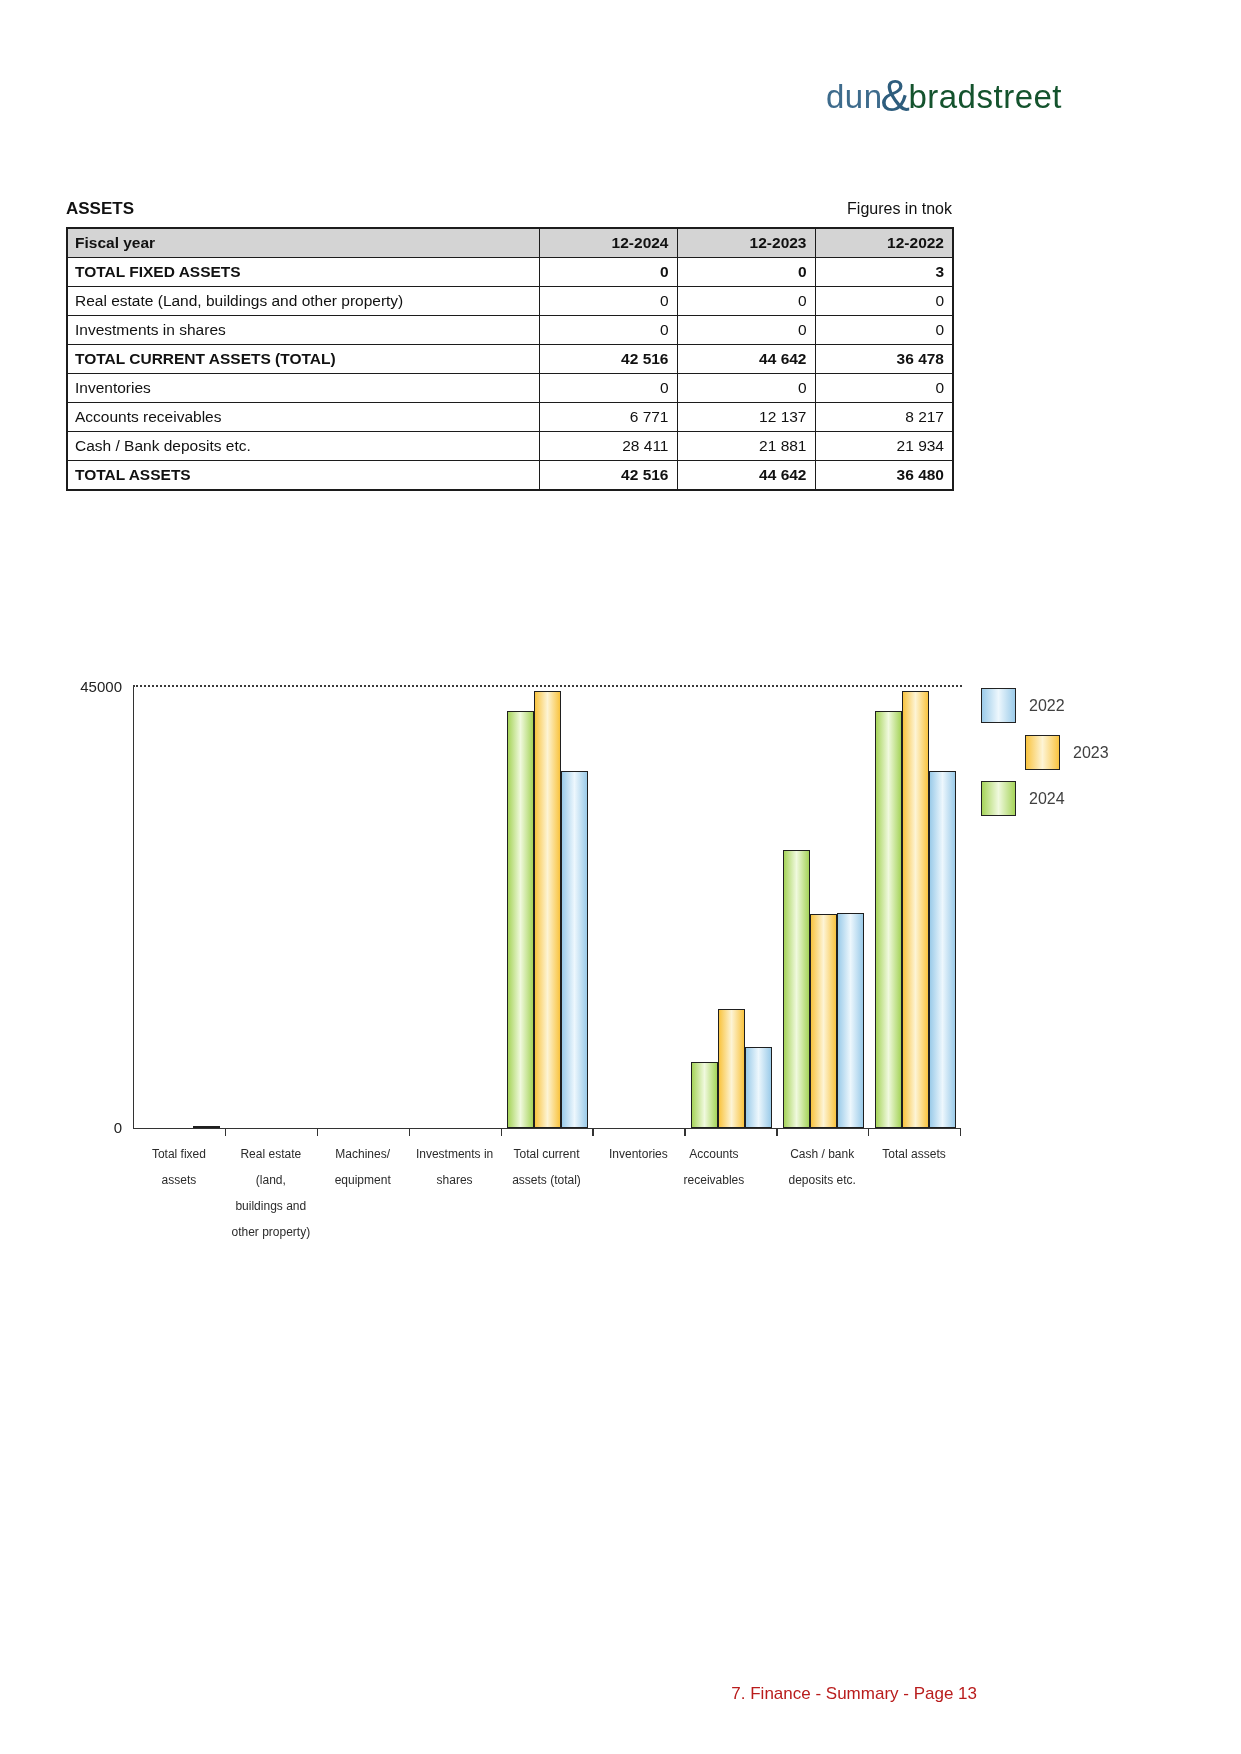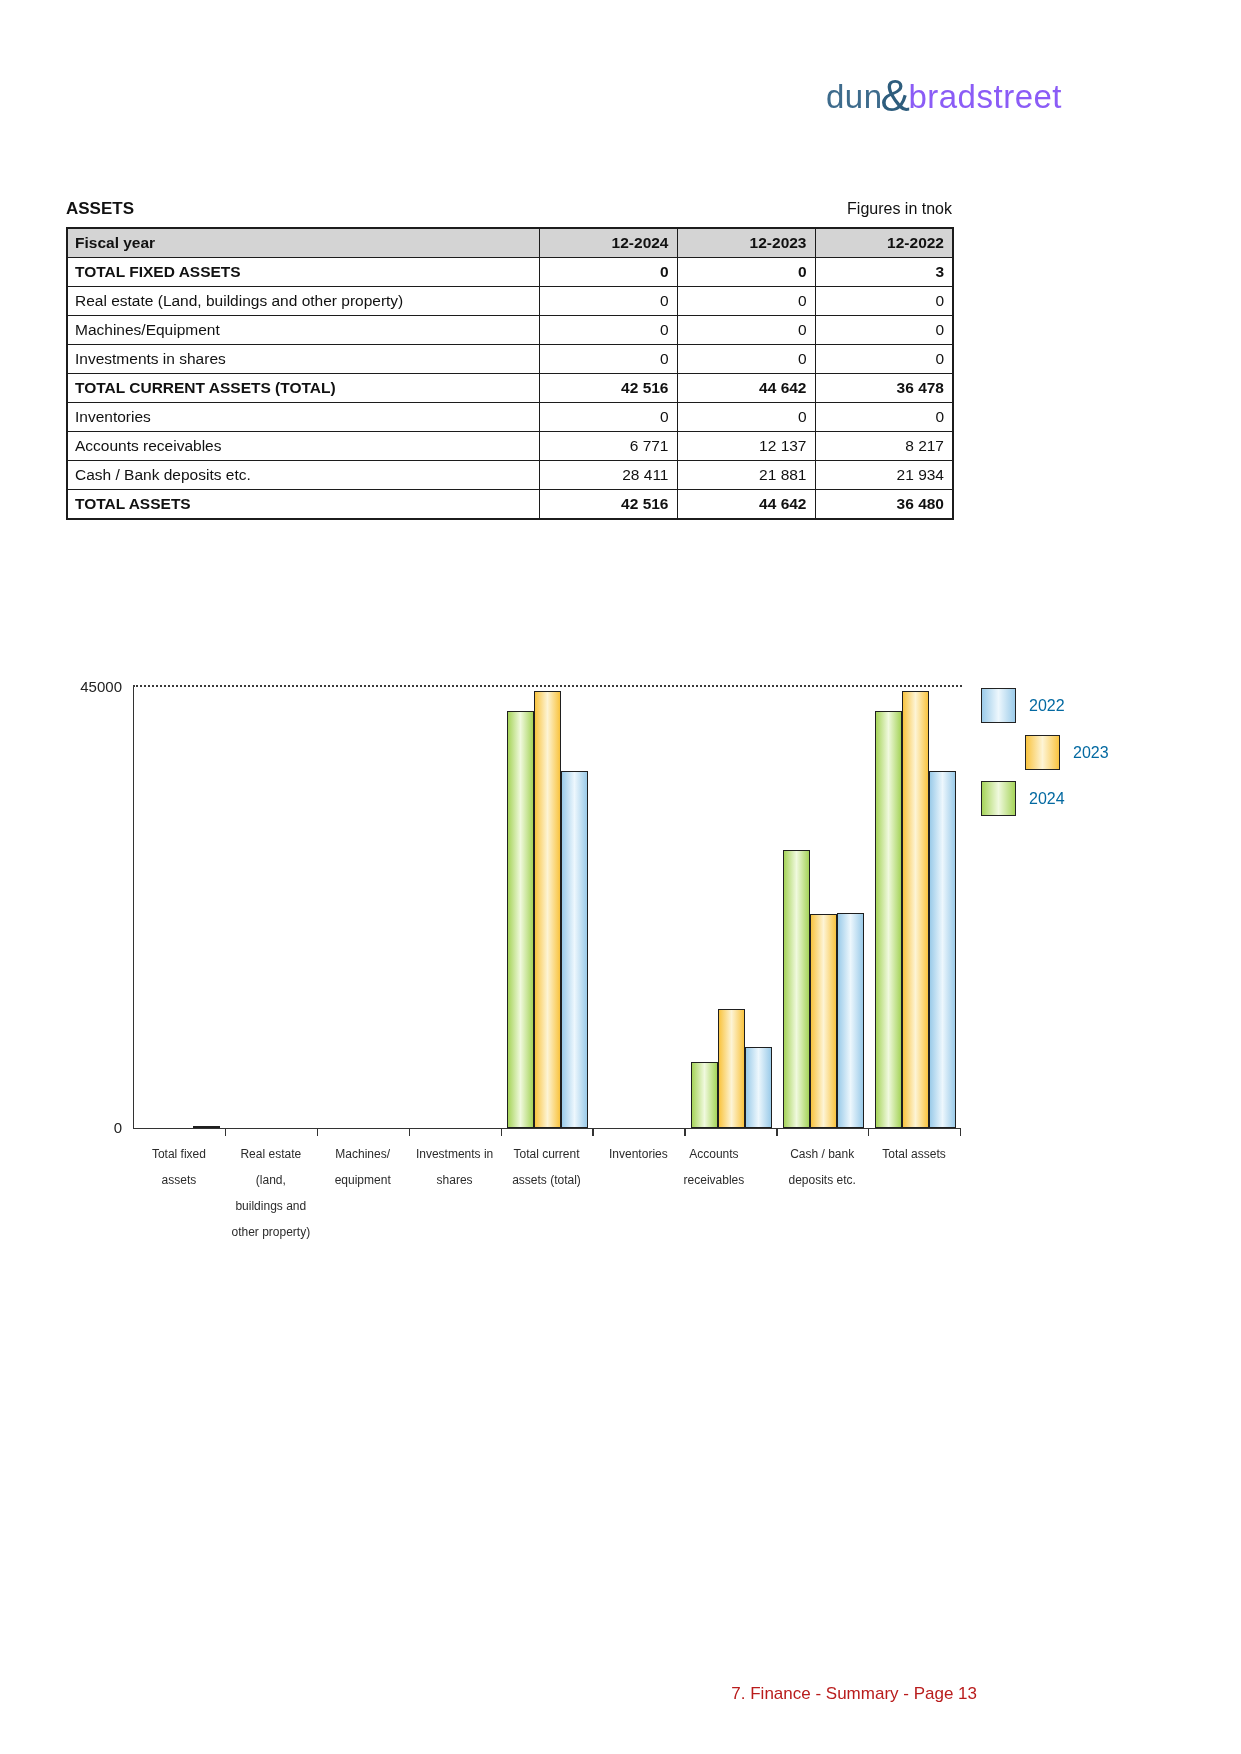--- a/index.html
+++ b/index.html
@@ -4,21 +4,21 @@
 <style>
   html,body{margin:0;padding:0;background:#fff;}
   .page{position:relative;width:1112px;height:1754px;background:#fff;overflow:hidden;
         font-family:"Liberation Sans", sans-serif;color:#111;}
 
   
   .logo{position:absolute;top:68px;left:826px;display:flex;align-items:baseline;
         font-family:"Liberation Sans", sans-serif;letter-spacing:.5px;}
   .logo .p1{font-size:33px;color:#3d6b8c;}
   .logo .amp{font-size:44px;color:#2e5d7d;margin:0 -2px;position:relative;top:3px;}
-  .logo .p2{font-size:33px;color:#8b5cf6;}
+  .logo .p2{font-size:33px;color:#14532d;}
 
   
   .sec-title{position:absolute;left:66px;top:199px;font-size:17px;font-weight:bold;}
   .unit-note{position:absolute;left:700px;top:200px;width:252px;text-align:right;font-size:16px;}
 
   
   table.assets{position:absolute;left:66px;top:227px;width:886px;border-collapse:collapse;
                font-size:15.5px;table-layout:fixed;}
   table.assets td,table.assets th{border:1.6px solid #1c1c1c;height:28px;padding:0 8px 0 7px;
                overflow:hidden;white-space:nowrap;}
@@ -37,21 +37,21 @@
   .ylab.max{left:60px;top:678px;width:62px;}
   .ylab.zero{left:92px;top:1119px;width:30px;}
   .bar{position:absolute;bottom:0;width:27px;box-sizing:border-box;border:1.2px solid #1f1f1f;}
   .tick{position:absolute;top:1128px;width:1.3px;height:8px;background:#333;}
   .xlabel{position:absolute;top:1141px;font-size:12px;line-height:26px;color:#2b2b2b;
           text-align:center;white-space:pre-line;}
 
   
   .legend-item{position:absolute;left:981px;display:flex;align-items:center;}
   .legend-swatch{width:35px;height:35px;box-sizing:border-box;border:1.6px solid #222;}
-  .legend-text{margin-left:13px;font-size:16px;color:#0369a1;}
+  .legend-text{margin-left:13px;font-size:16px;color:#404040;}
 
   
   .footer{position:absolute;left:600px;top:1684px;width:377px;text-align:right;
           font-size:17px;color:#b91c1c;}
 </style>
 </head>
 <body>
 
 <div class="page">
 
@@ -81,26 +81,20 @@
     </thead>
     <tbody>
         <tr class="bold">
           <td>TOTAL FIXED ASSETS</td>
           <td class="num">0</td>
           <td class="num">0</td>
           <td class="num">3</td>
         </tr>
         <tr>
           <td>Real estate (Land, buildings and other property)</td>
-          <td class="num">0</td>
-          <td class="num">0</td>
-          <td class="num">0</td>
-        </tr>
-        <tr>
-          <td>Machines/Equipment</td>
           <td class="num">0</td>
           <td class="num">0</td>
           <td class="num">0</td>
         </tr>
         <tr>
           <td>Investments in shares</td>
           <td class="num">0</td>
           <td class="num">0</td>
           <td class="num">0</td>
         </tr>

